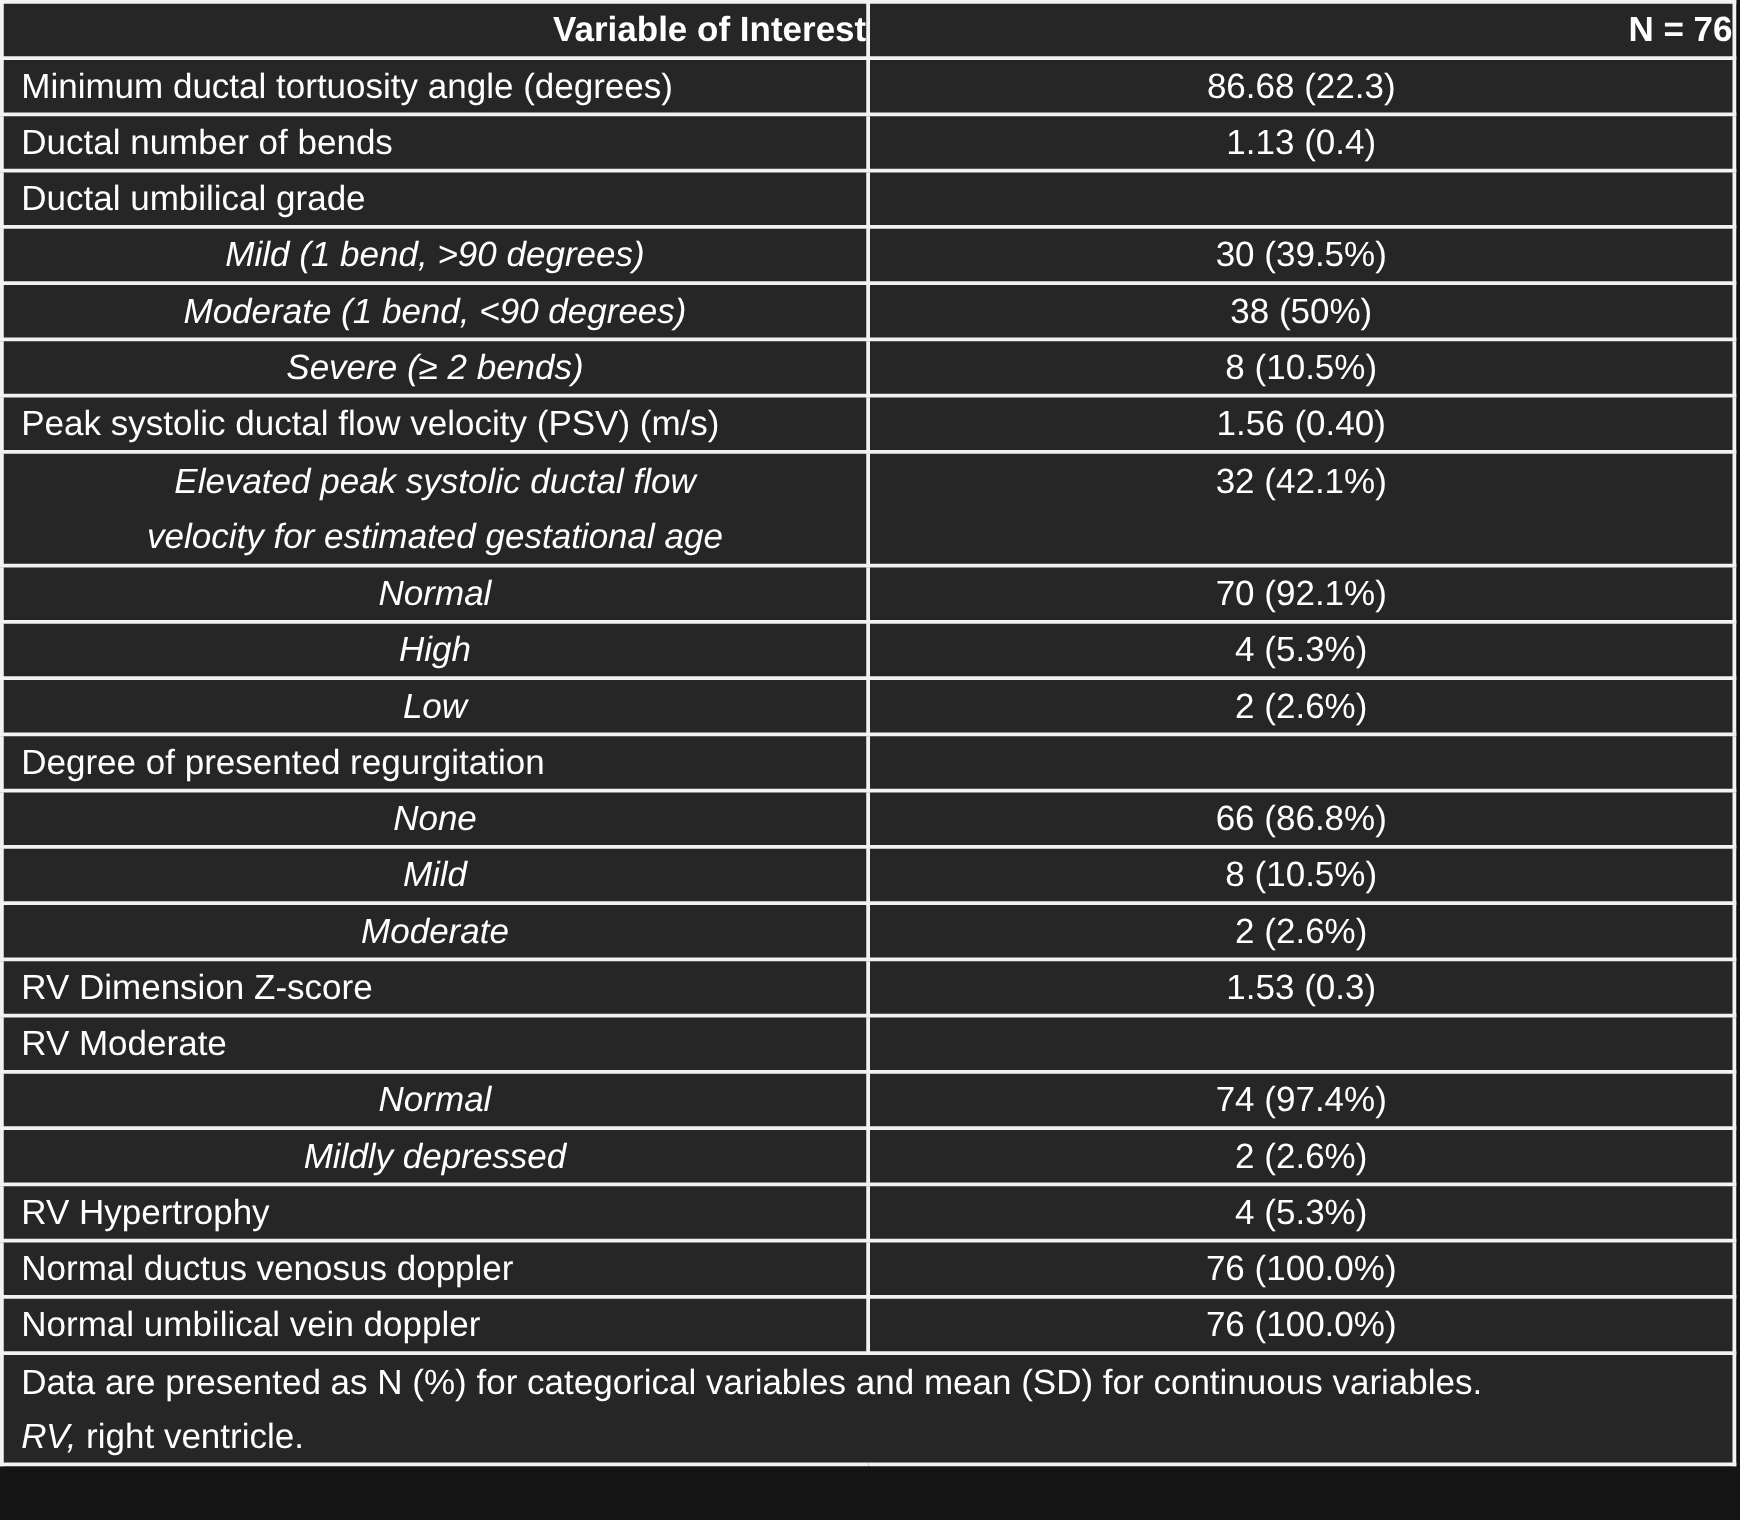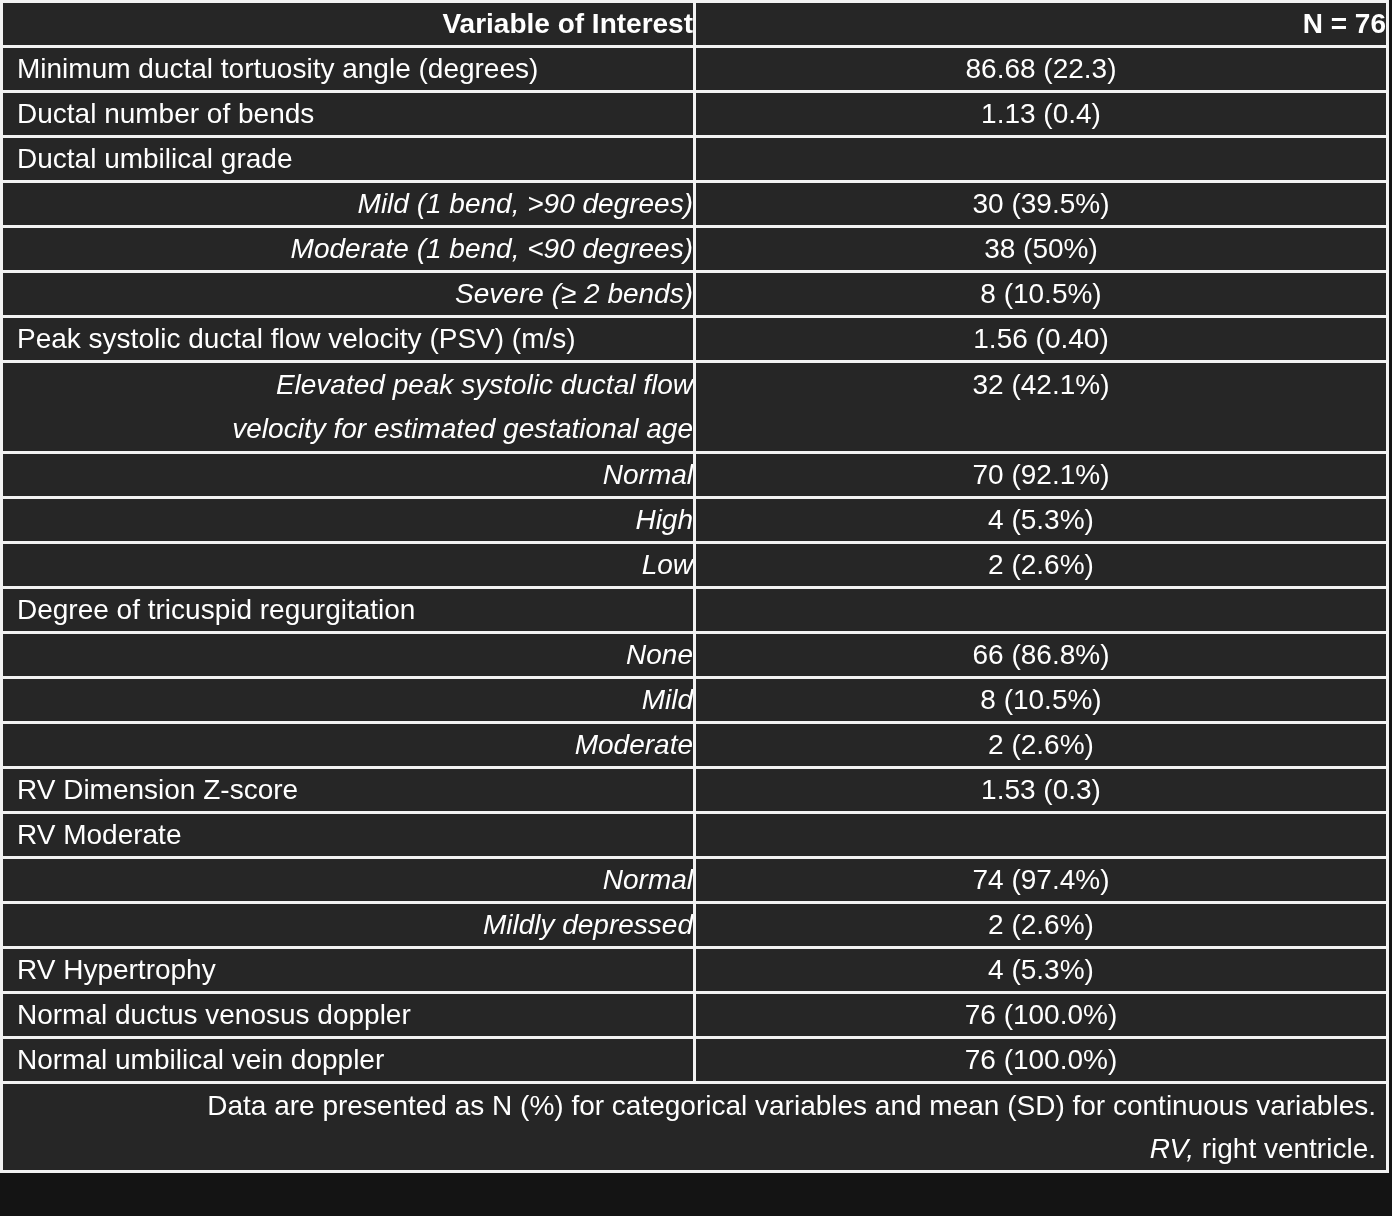--- a/index.html
+++ b/index.html
@@ -40,21 +40,21 @@
   }
   td.var-cell {
     text-align: left;
     padding-left: 14px;
     padding-right: 8px;
   }
   td.val-cell {
     text-align: center;
   }
   tr.sub td.var-cell {
-    text-align: right;
+    text-align: center;
     font-style: italic;
     padding-left: 0;
     padding-right: 0;
   }
   tr.tall {
     height: 88px;
   }
   tr.tall td.var-cell {
     white-space: pre-line;
     line-height: 44px;
@@ -69,21 +69,20 @@
   }
   tr.footer-row td {
     text-align: left;
     padding-left: 14px;
     padding-right: 10px;
     vertical-align: middle;
   }
   .footnote-line {
     line-height: 43px;
     white-space: nowrap;
-    text-align: right;
   }
   .abbrev-italic {
     font-style: italic;
   }
 </style>
 </head>
 <body>
 
 <div class="table-wrap">
   <table class="data-table">
@@ -138,21 +137,21 @@
         </tr>
         <tr class="sub">
           <td class="var-cell">High</td>
           <td class="val-cell">4 (5.3%)</td>
         </tr>
         <tr class="sub">
           <td class="var-cell">Low</td>
           <td class="val-cell">2 (2.6%)</td>
         </tr>
         <tr class="main">
-          <td class="var-cell">Degree of tricuspid regurgitation</td>
+          <td class="var-cell">Degree of presented regurgitation</td>
           <td class="val-cell"></td>
         </tr>
         <tr class="sub">
           <td class="var-cell">None</td>
           <td class="val-cell">66 (86.8%)</td>
         </tr>
         <tr class="sub">
           <td class="var-cell">Mild</td>
           <td class="val-cell">8 (10.5%)</td>
         </tr>

